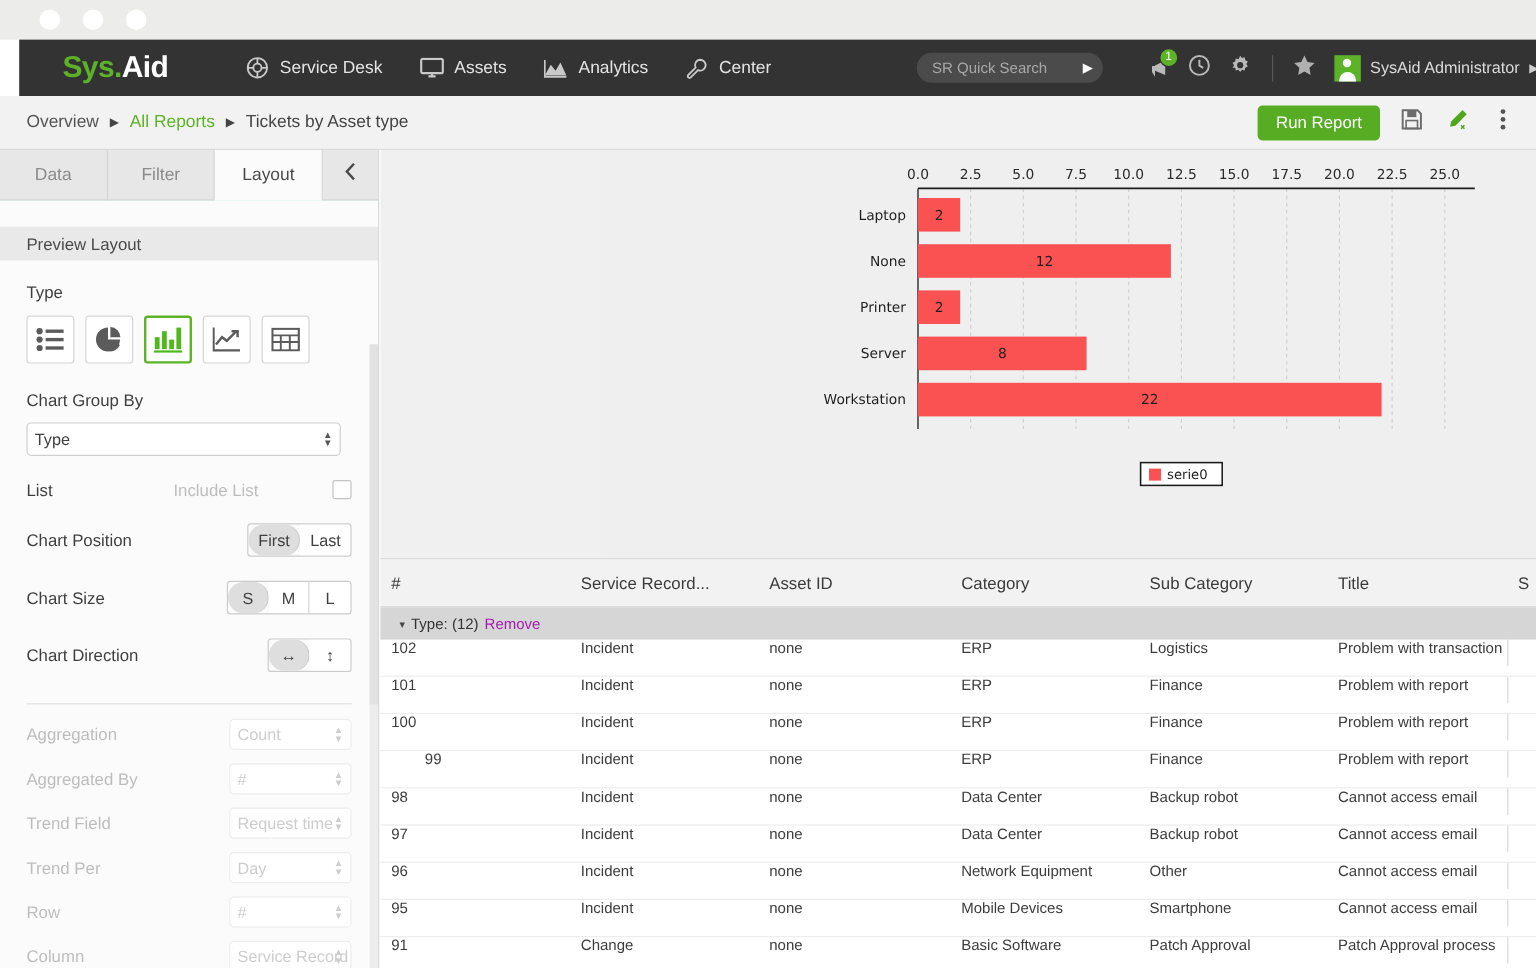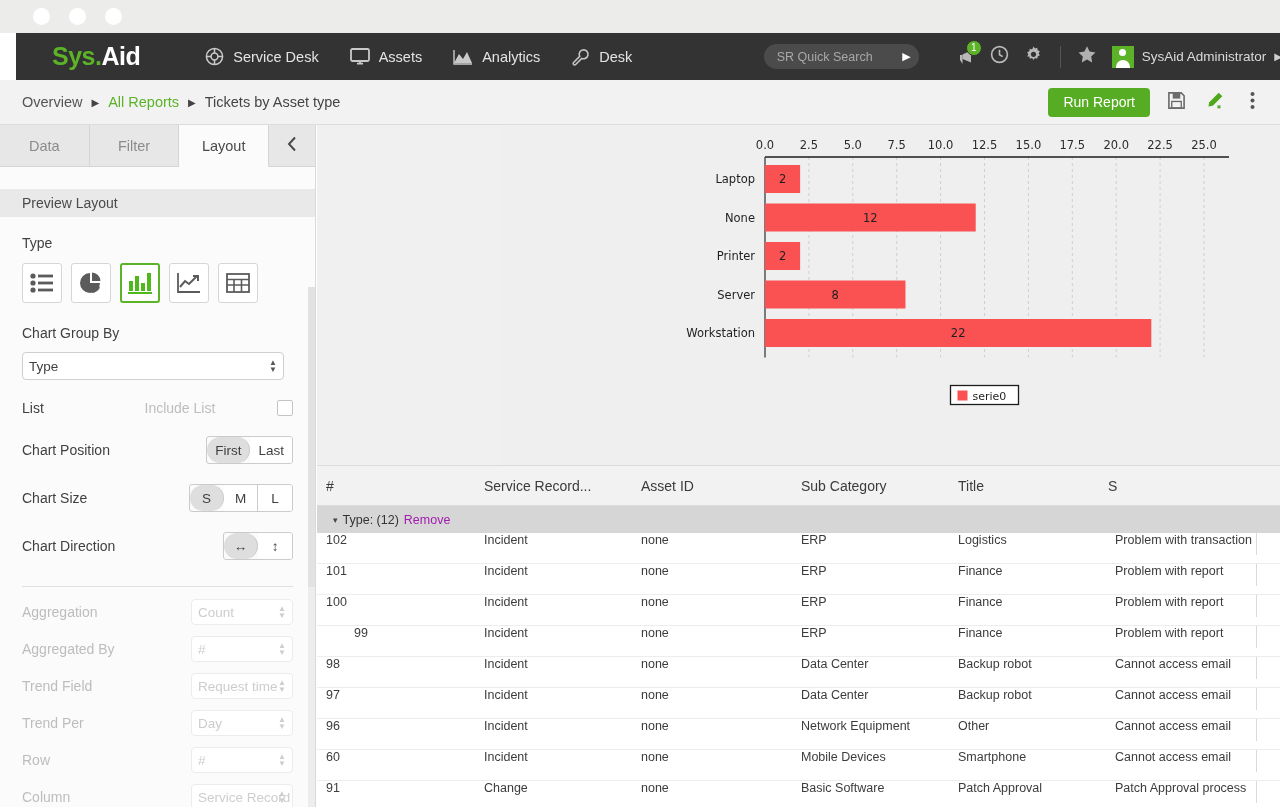--- a/index.html
+++ b/index.html
@@ -198,21 +198,21 @@
             </svg>
         </span>
         <span>Analytics</span>
       </div>
       <div class="navitem">
         <span>
           <svg width="19" height="18" viewBox="0 0 20 20">
               <path d="M13.5 2a5 5 0 0 0-4.4 7.3L2.3 16.1a1.6 1.6 0 1 0 2.3 2.3l6.8-6.8A5 5 0 1 0 13.5 2z" fill="none" stroke="#c9c9c9" stroke-width="1.7"></path>
             </svg>
         </span>
-        <span>Desk</span>
+        <span>Center</span>
       </div>
     </div>
 
     <div class="topright">
       <div class="srsearch">
         <input placeholder="SR Quick Search" style="">
         <span class="caret">▶</span>
       </div>
 
       <div class="ticon">
@@ -497,20 +497,21 @@
           <text x="471.5" y="274.5" font-size="11" fill="#1f1f1f" font-family="&quot;DejaVu Sans&quot;, sans-serif">serie0</text>
         </svg>
     </div>
   </div>
 
   <div class="tablezone">
     <div class="thead" id="table-head">
         <div class="th" style="width: 158px;">#</div>
         <div class="th" style="width: 157px;">Service Record...</div>
         <div class="th" style="width: 160px;">Asset ID</div>
+        <div class="th" style="width: 157px;">Category</div>
         <div class="th" style="width: 157px;">Sub Category</div>
         <div class="th" style="width: 150px;">Title</div>
         <div class="th" style="width: 24px;">S</div>
       </div>
     <div class="grouprow">
       <span class="tri">▾</span>
       <span>Type: (12)</span>
       <span class="rm">Remove</span>
     </div>
     <div id="table-body">
@@ -571,21 +572,21 @@
         <div class="trow">
           <div class="td" style="width: 158px;">96</div>
           <div class="td" style="width: 157px;">Incident</div>
           <div class="td" style="width: 160px;">none</div>
           <div class="td" style="width: 157px;">Network Equipment</div>
           <div class="td" style="width: 157px;">Other</div>
           <div class="td" style="width: 150px;">Cannot access email</div>
           <div class="td" style="width: 24px; border-left: 1px solid rgb(217, 217, 217); height: 22px;"></div>
         </div>
         <div class="trow">
-          <div class="td" style="width: 158px;">60</div>
+          <div class="td" style="width: 158px;">95</div>
           <div class="td" style="width: 157px;">Incident</div>
           <div class="td" style="width: 160px;">none</div>
           <div class="td" style="width: 157px;">Mobile Devices</div>
           <div class="td" style="width: 157px;">Smartphone</div>
           <div class="td" style="width: 150px;">Cannot access email</div>
           <div class="td" style="width: 24px; border-left: 1px solid rgb(217, 217, 217); height: 22px;"></div>
         </div>
         <div class="trow">
           <div class="td" style="width: 158px;">91</div>
           <div class="td" style="width: 157px;">Change</div>

